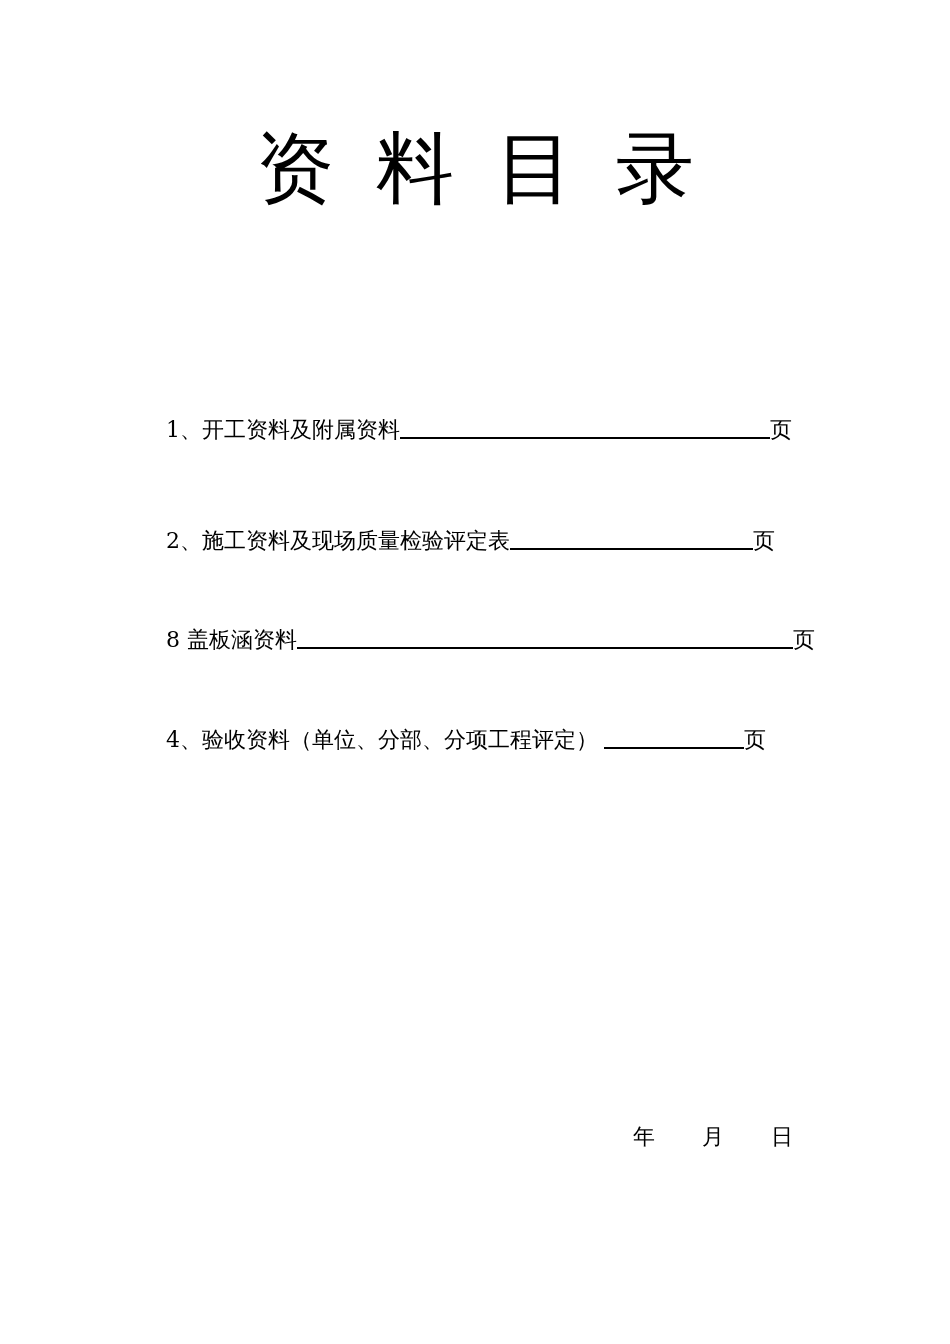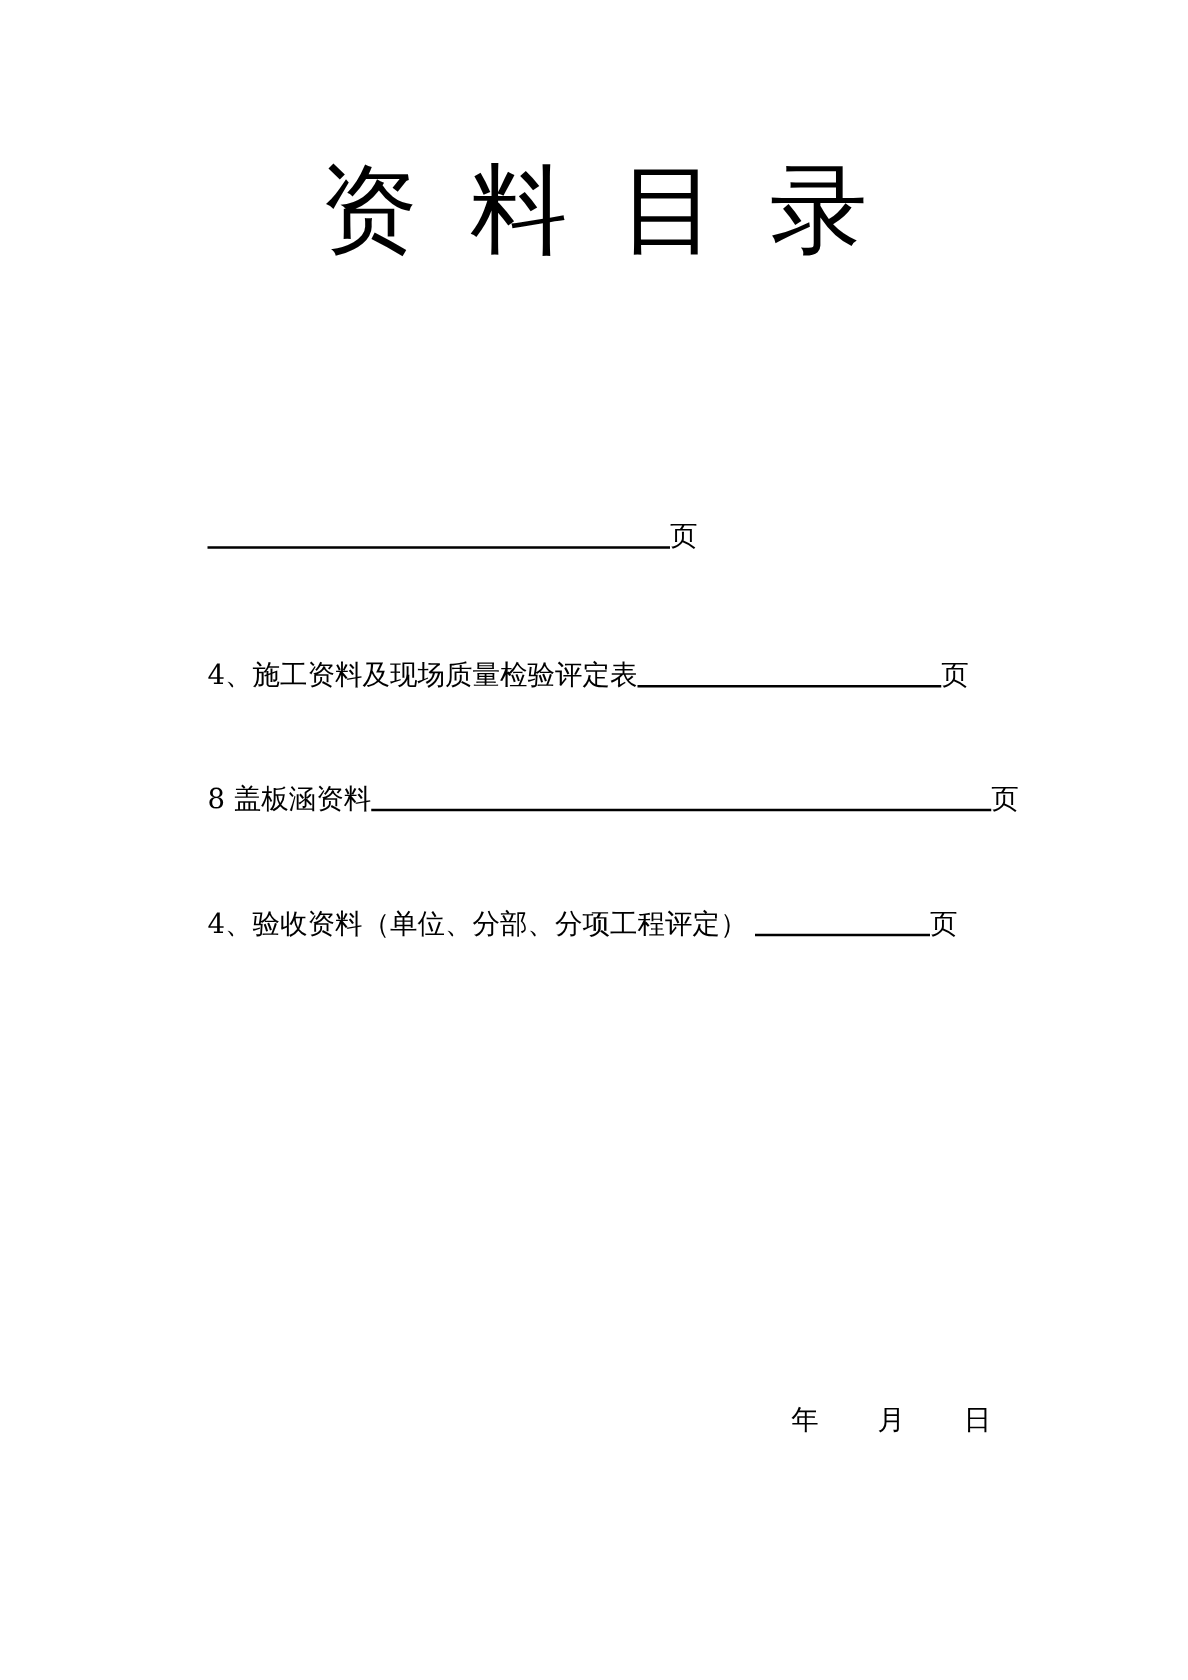--- a/index.html
+++ b/index.html
@@ -27,26 +27,27 @@
 <body>
 
 <div class="title">
   <span>资</span>
   <span>料</span>
   <span>目</span>
   <span>录</span>
 </div>
 
 <div class="row" style="top:415px;">
+  <span>1、开工资料及附属资料</span>
   <span class="line" style="width:370px;"></span>
   <span class="page">页</span>
 </div>
 
 <div class="row" style="top:526px;">
-  <span>4、施工资料及现场质量检验评定表</span>
+  <span>2、施工资料及现场质量检验评定表</span>
   <span class="line" style="width:243px;"></span>
   <span class="page">页</span>
 </div>
 
 <div class="row" style="top:625px;">
   <span>8 盖板涵资料</span>
   <span class="line" style="width:496px;"></span>
   <span class="page">页</span>
 </div>
 

